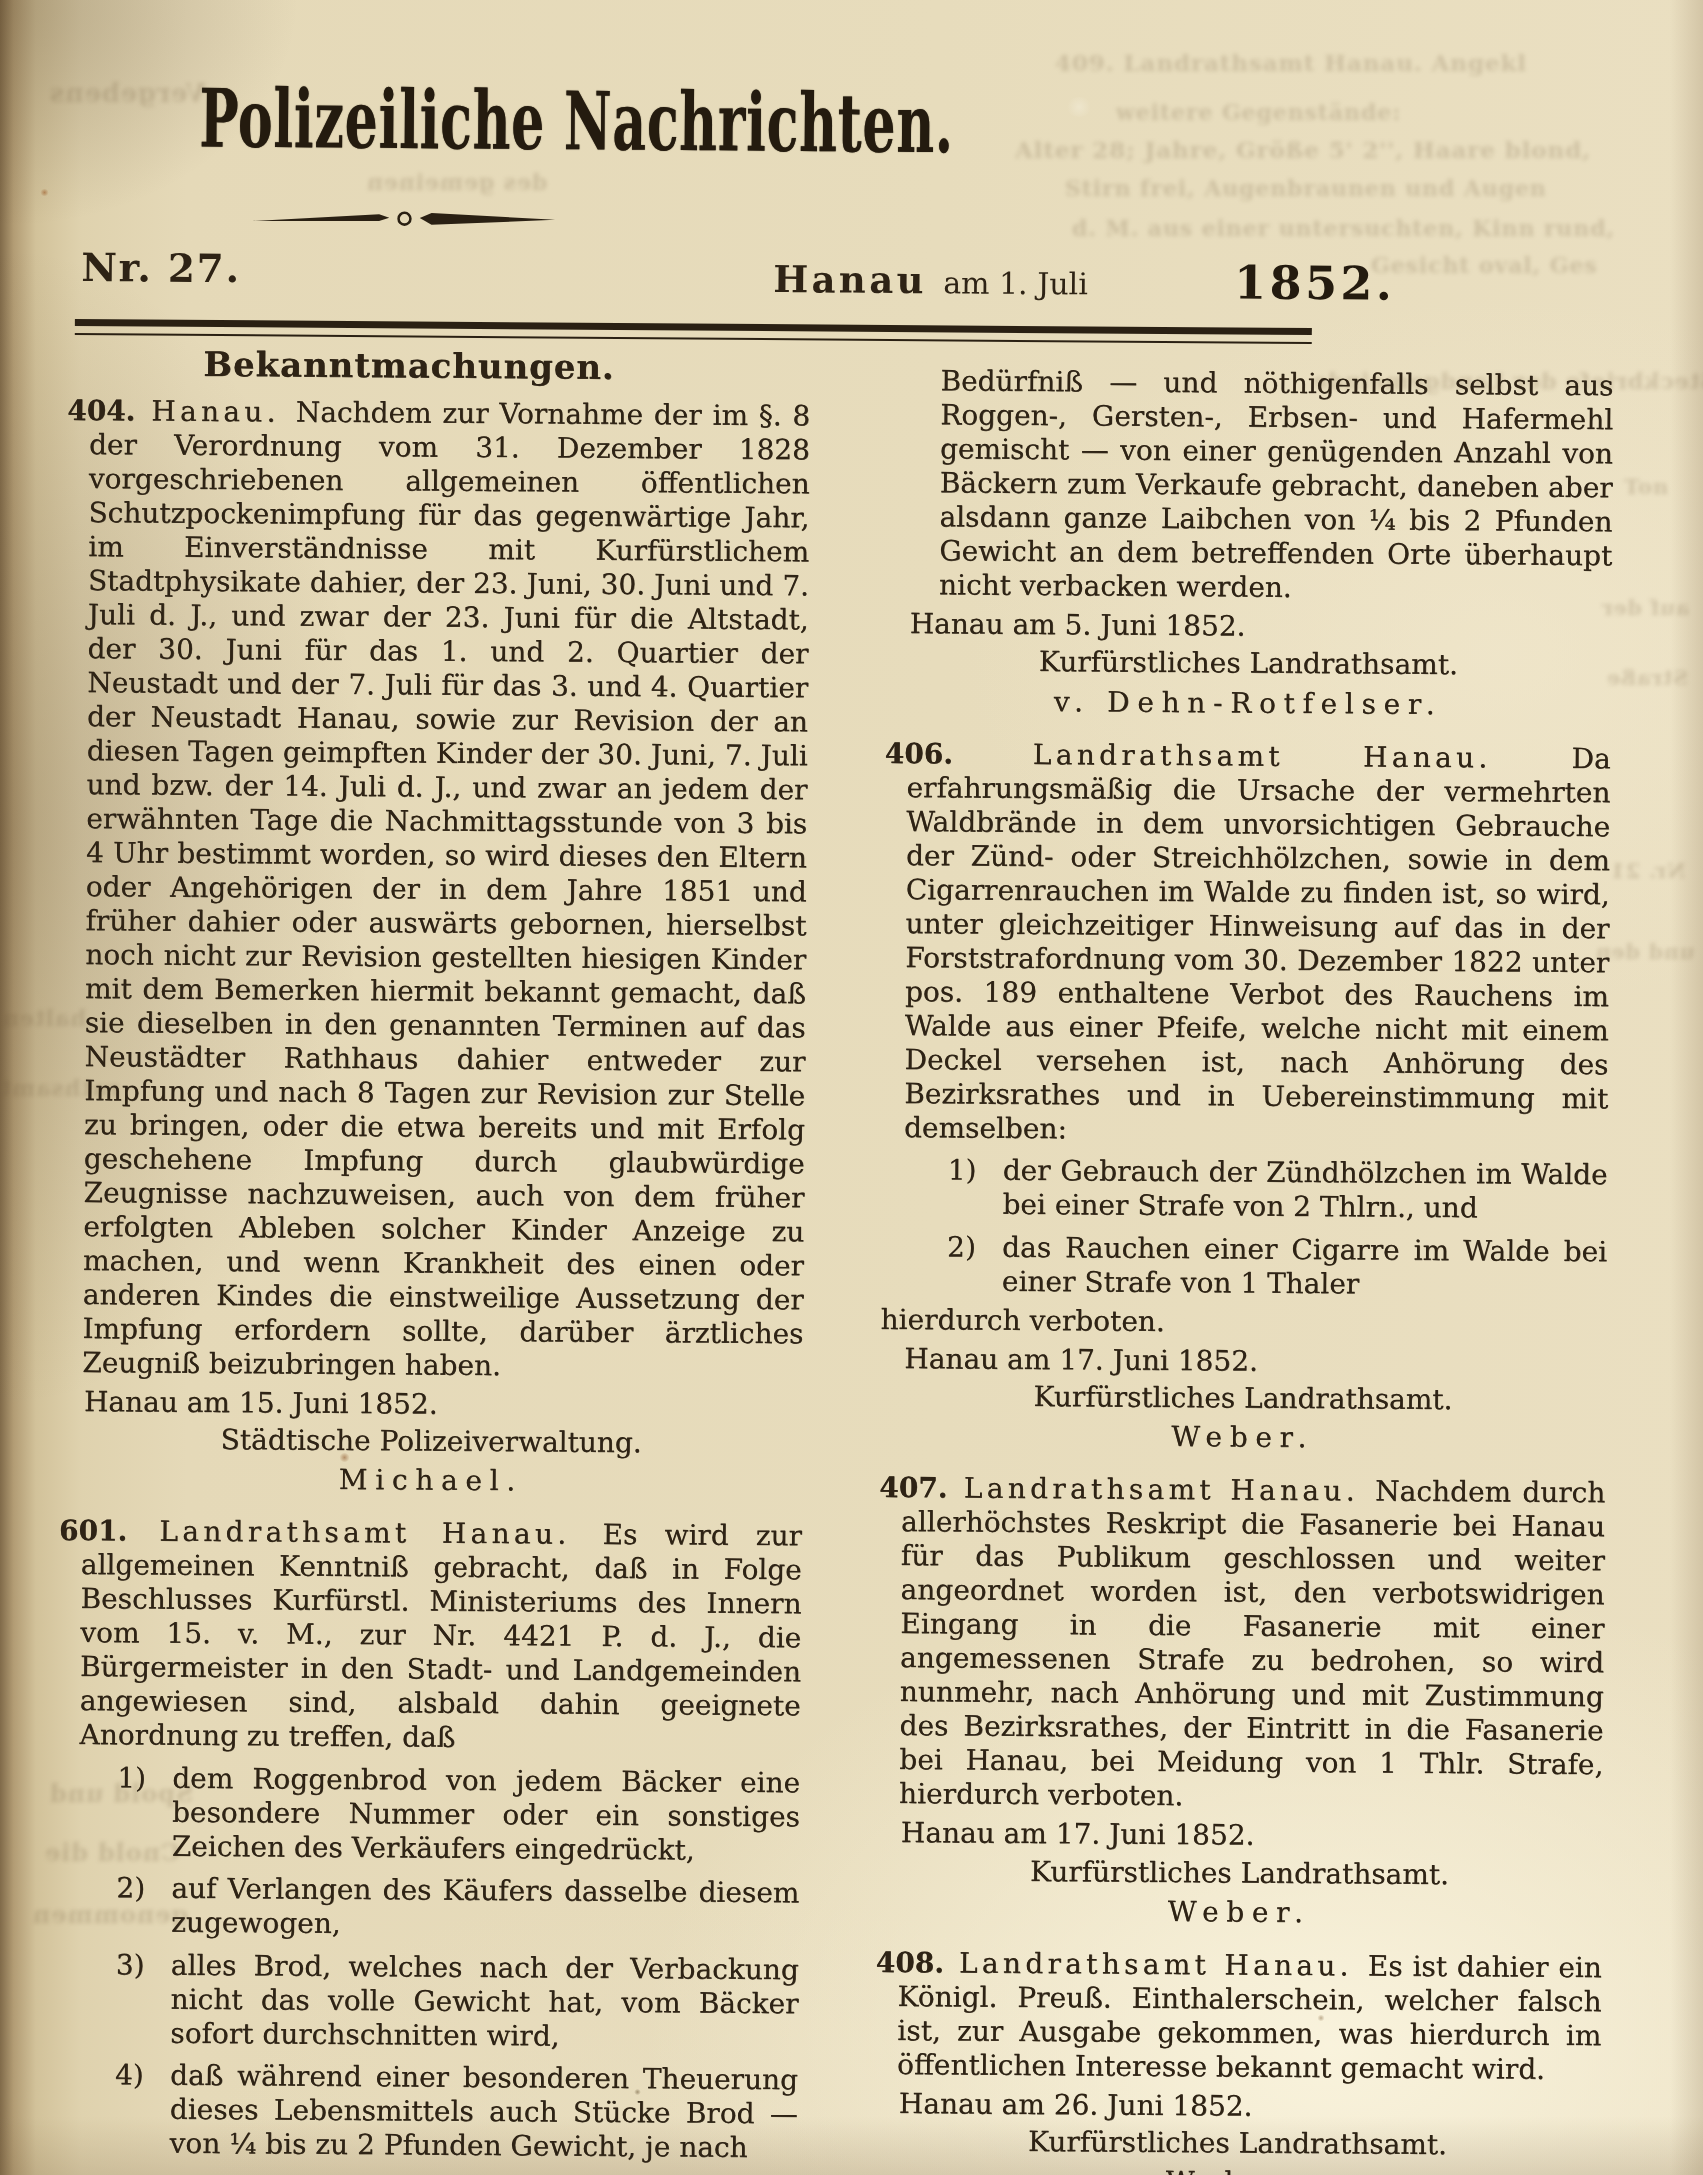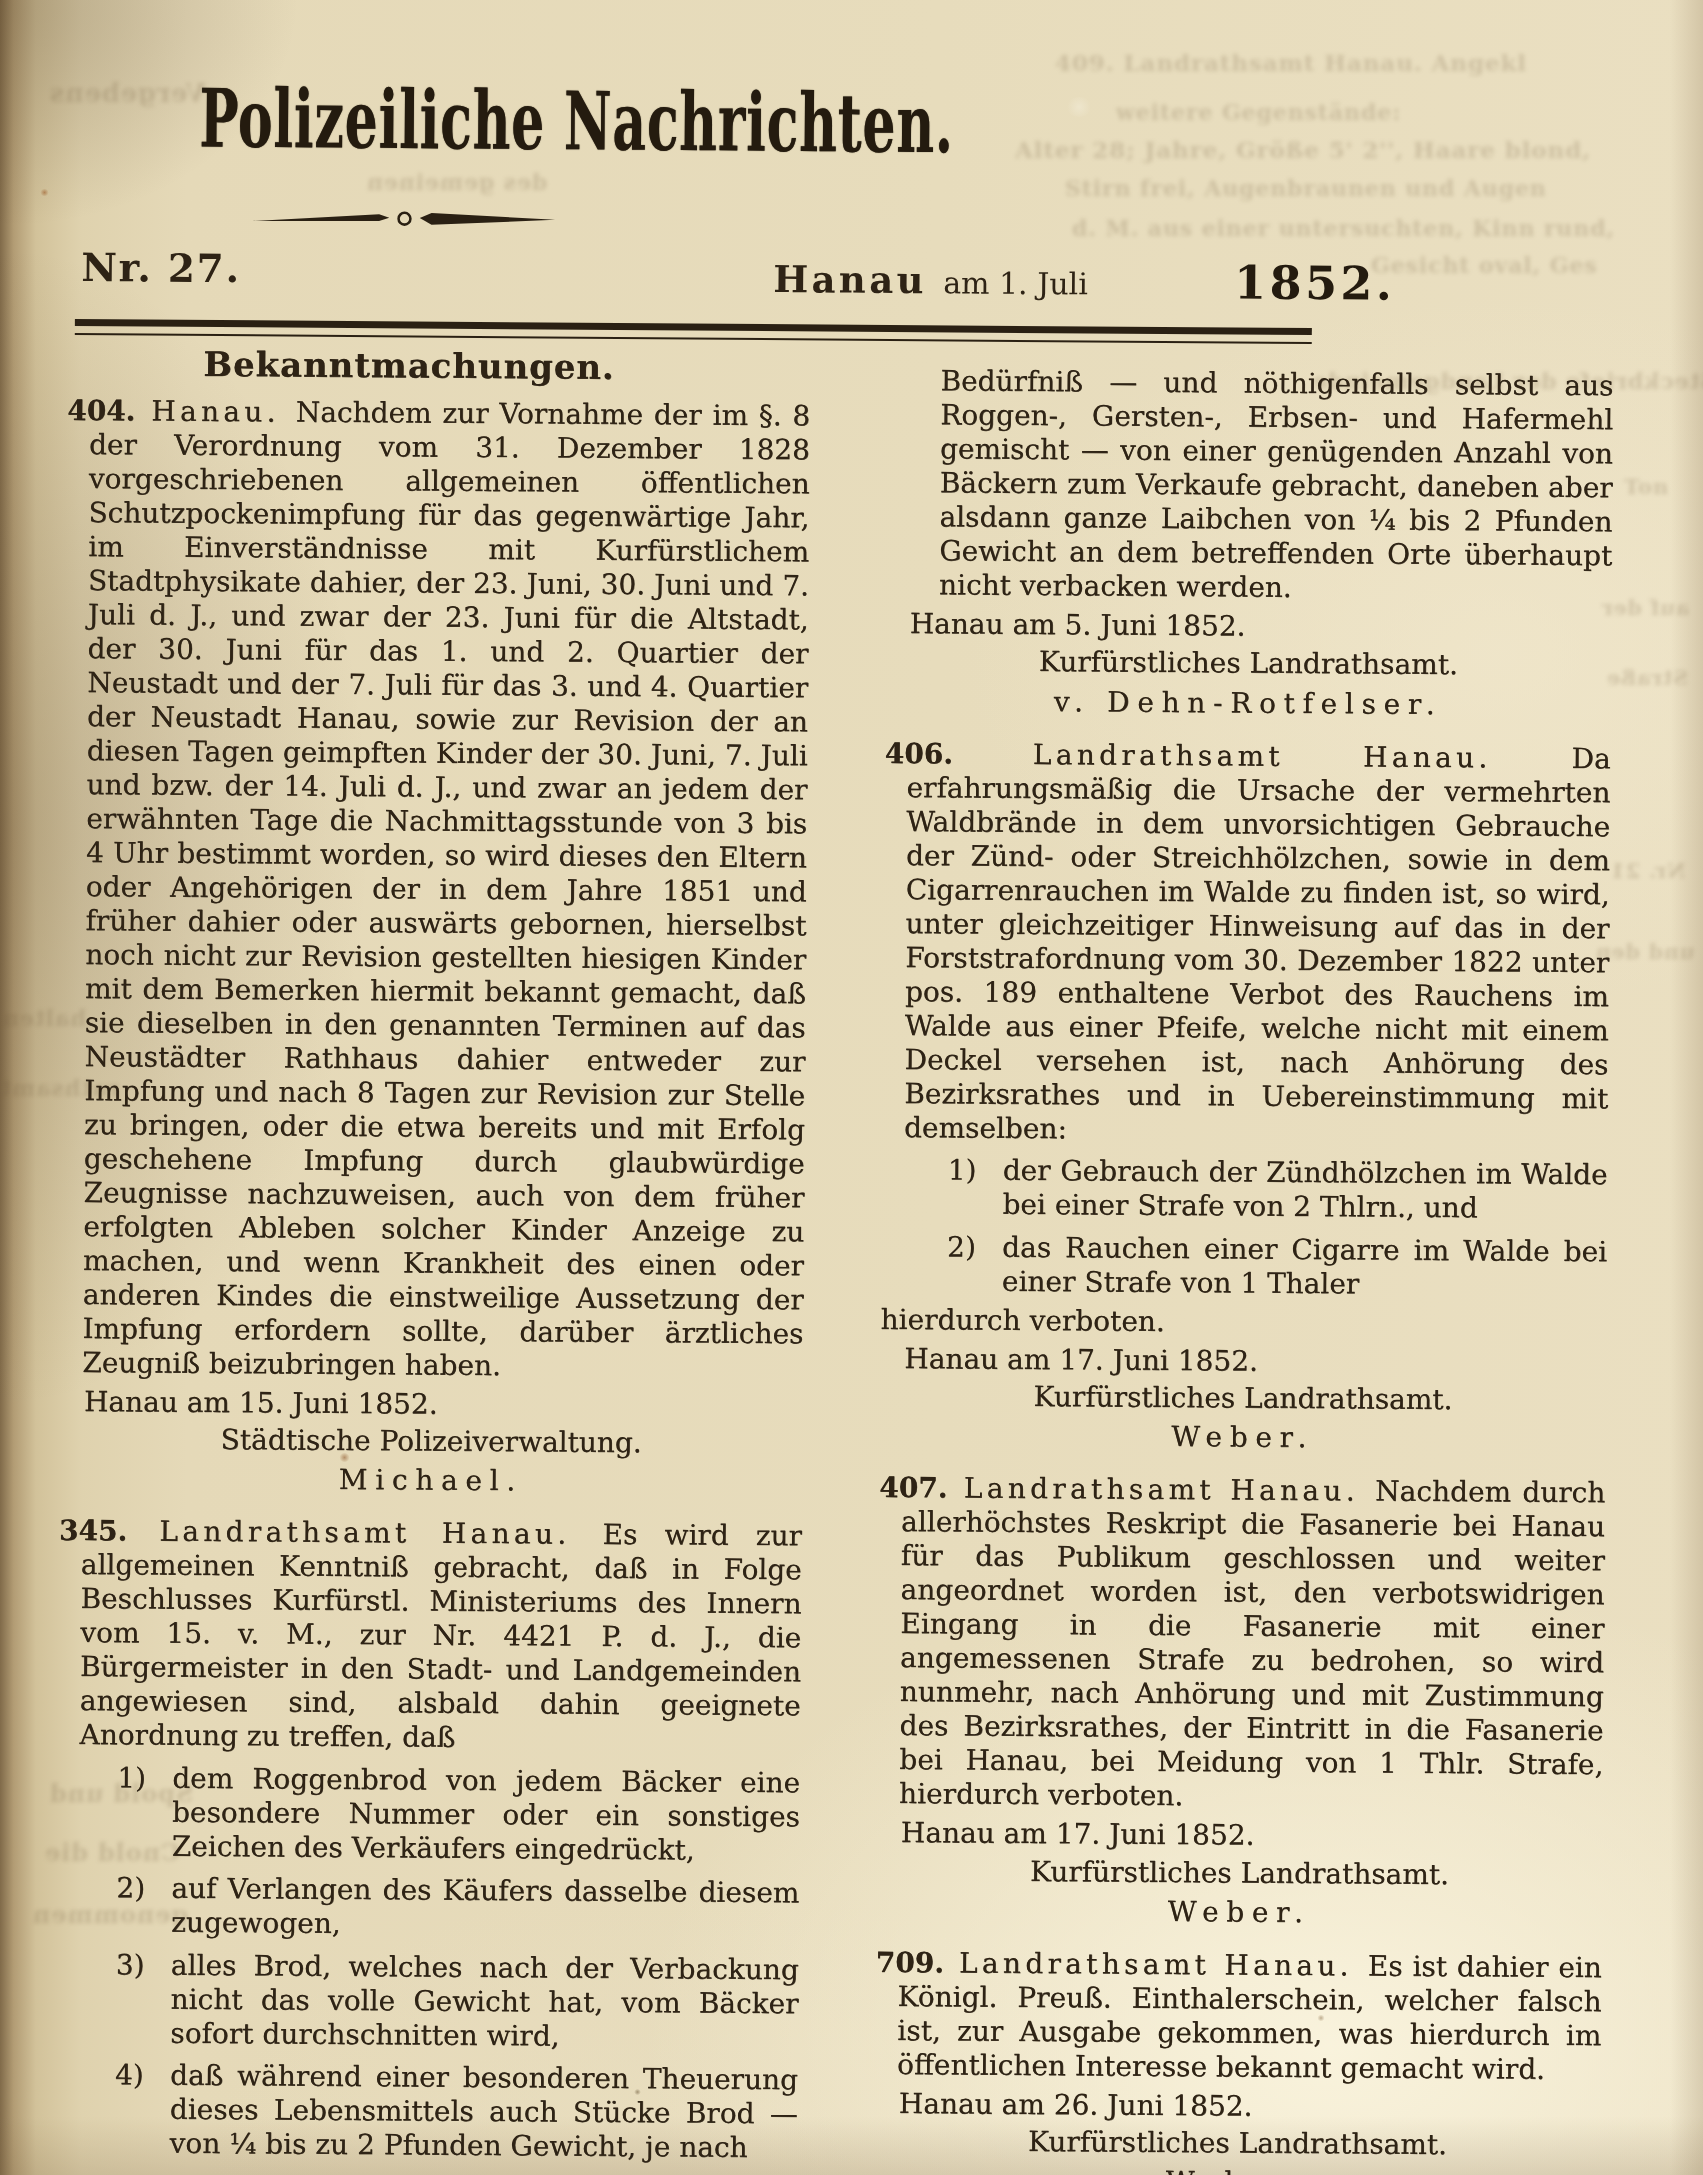--- a/index.html
+++ b/index.html
@@ -132,21 +132,21 @@
     </div>
     <div id="year">1852.</div>
     <div id="header-rule"></div>
 
     <div id="col-left" class="col">
         <div class="blk heading">Bekanntmachungen.</div>
         <div class="blk para"><span class="anum">404.</span> <span class="alead">Hanau.</span> <span class="atext">Nachdem zur Vornahme der im §. 8 der Verordnung vom 31. Dezember 1828 vorgeschriebenen allgemeinen öffentlichen Schutzpockenimpfung für das gegenwärtige Jahr, im Einverständnisse mit Kurfürstlichem Stadtphysikate dahier, der 23. Juni, 30. Juni und 7. Juli d. J., und zwar der 23. Juni für die Altstadt, der 30. Juni für das 1. und 2. Quartier der Neustadt und der 7. Juli für das 3. und 4. Quartier der Neustadt Hanau, sowie zur Revision der an diesen Tagen geimpften Kinder der 30. Juni, 7. Juli und bzw. der 14. Juli d. J., und zwar an jedem der erwähnten Tage die Nachmittagsstunde von 3 bis 4 Uhr bestimmt worden, so wird dieses den Eltern oder Angehörigen der in dem Jahre 1851 und früher dahier oder auswärts gebornen, hierselbst noch nicht zur Revision gestellten hiesigen Kinder mit dem Bemerken hiermit bekannt gemacht, daß sie dieselben in den genannten Terminen auf das Neustädter Rathhaus dahier entweder zur Impfung und nach 8 Tagen zur Revision zur Stelle zu bringen, oder die etwa bereits und mit Erfolg geschehene Impfung durch glaubwürdige Zeugnisse nachzuweisen, auch von dem früher erfolgten Ableben solcher Kinder Anzeige zu machen, und wenn Krankheit des einen oder anderen Kindes die einstweilige Aussetzung der Impfung erfordern sollte, darüber ärztliches Zeugniß beizubringen haben.</span></div>
         <div class="blk dateline">Hanau am 15. Juni 1852.</div>
         <div class="blk org">Städtische Polizeiverwaltung.</div>
         <div class="blk signer">Michael.</div>
-        <div class="blk para"><span class="anum">345.</span> <span class="alead">Landrathsamt Hanau.</span> <span class="atext">Es wird zur allgemeinen Kenntniß gebracht, daß in Folge Beschlusses Kurfürstl. Ministeriums des Innern vom 15. v. M., zur Nr. 4421 P. d. J., die Bürgermeister in den Stadt- und Landgemeinden angewiesen sind, alsbald dahin geeignete Anordnung zu treffen, daß</span></div>
+        <div class="blk para"><span class="anum">601.</span> <span class="alead">Landrathsamt Hanau.</span> <span class="atext">Es wird zur allgemeinen Kenntniß gebracht, daß in Folge Beschlusses Kurfürstl. Ministeriums des Innern vom 15. v. M., zur Nr. 4421 P. d. J., die Bürgermeister in den Stadt- und Landgemeinden angewiesen sind, alsbald dahin geeignete Anordnung zu treffen, daß</span></div>
         <div class="blk item">
           <span class="inum">1)</span>
           <div class="itext">dem Roggenbrod von jedem Bäcker eine besondere Nummer oder ein sonstiges Zeichen des Verkäufers eingedrückt,</div>
         </div>
         <div class="blk item">
           <span class="inum">2)</span>
           <div class="itext">auf Verlangen des Käufers dasselbe diesem zugewogen,</div>
         </div>
         <div class="blk item">
           <span class="inum">3)</span>
@@ -172,20 +172,20 @@
           <div class="itext">das Rauchen einer Cigarre im Walde bei einer Strafe von 1 Thaler</div>
         </div>
         <div class="blk plain">hierdurch verboten.</div>
         <div class="blk dateline">Hanau am 17. Juni 1852.</div>
         <div class="blk org">Kurfürstliches Landrathsamt.</div>
         <div class="blk signer">Weber.</div>
         <div class="blk para"><span class="anum">407.</span> <span class="alead">Landrathsamt Hanau.</span> <span class="atext">Nachdem durch allerhöchstes Reskript die Fasanerie bei Hanau für das Publikum geschlossen und weiter angeordnet worden ist, den verbotswidrigen Eingang in die Fasanerie mit einer angemessenen Strafe zu bedrohen, so wird nunmehr, nach Anhörung und mit Zustimmung des Bezirksrathes, der Eintritt in die Fasanerie bei Hanau, bei Meidung von 1 Thlr. Strafe, hierdurch verboten.</span></div>
         <div class="blk dateline">Hanau am 17. Juni 1852.</div>
         <div class="blk org">Kurfürstliches Landrathsamt.</div>
         <div class="blk signer">Weber.</div>
-        <div class="blk para"><span class="anum">709.</span> <span class="alead">Landrathsamt Hanau.</span> <span class="atext">Es ist dahier ein Königl. Preuß. Einthalerschein, welcher falsch ist, zur Ausgabe gekommen, was hierdurch im öffentlichen Interesse bekannt gemacht wird.</span></div>
+        <div class="blk para"><span class="anum">408.</span> <span class="alead">Landrathsamt Hanau.</span> <span class="atext">Es ist dahier ein Königl. Preuß. Einthalerschein, welcher falsch ist, zur Ausgabe gekommen, was hierdurch im öffentlichen Interesse bekannt gemacht wird.</span></div>
         <div class="blk dateline">Hanau am 26. Juni 1852.</div>
         <div class="blk org">Kurfürstliches Landrathsamt.</div>
         <div class="blk signer">Weber.</div>
       </div>
   </div>
 </div>
 
 
 </body></html>

